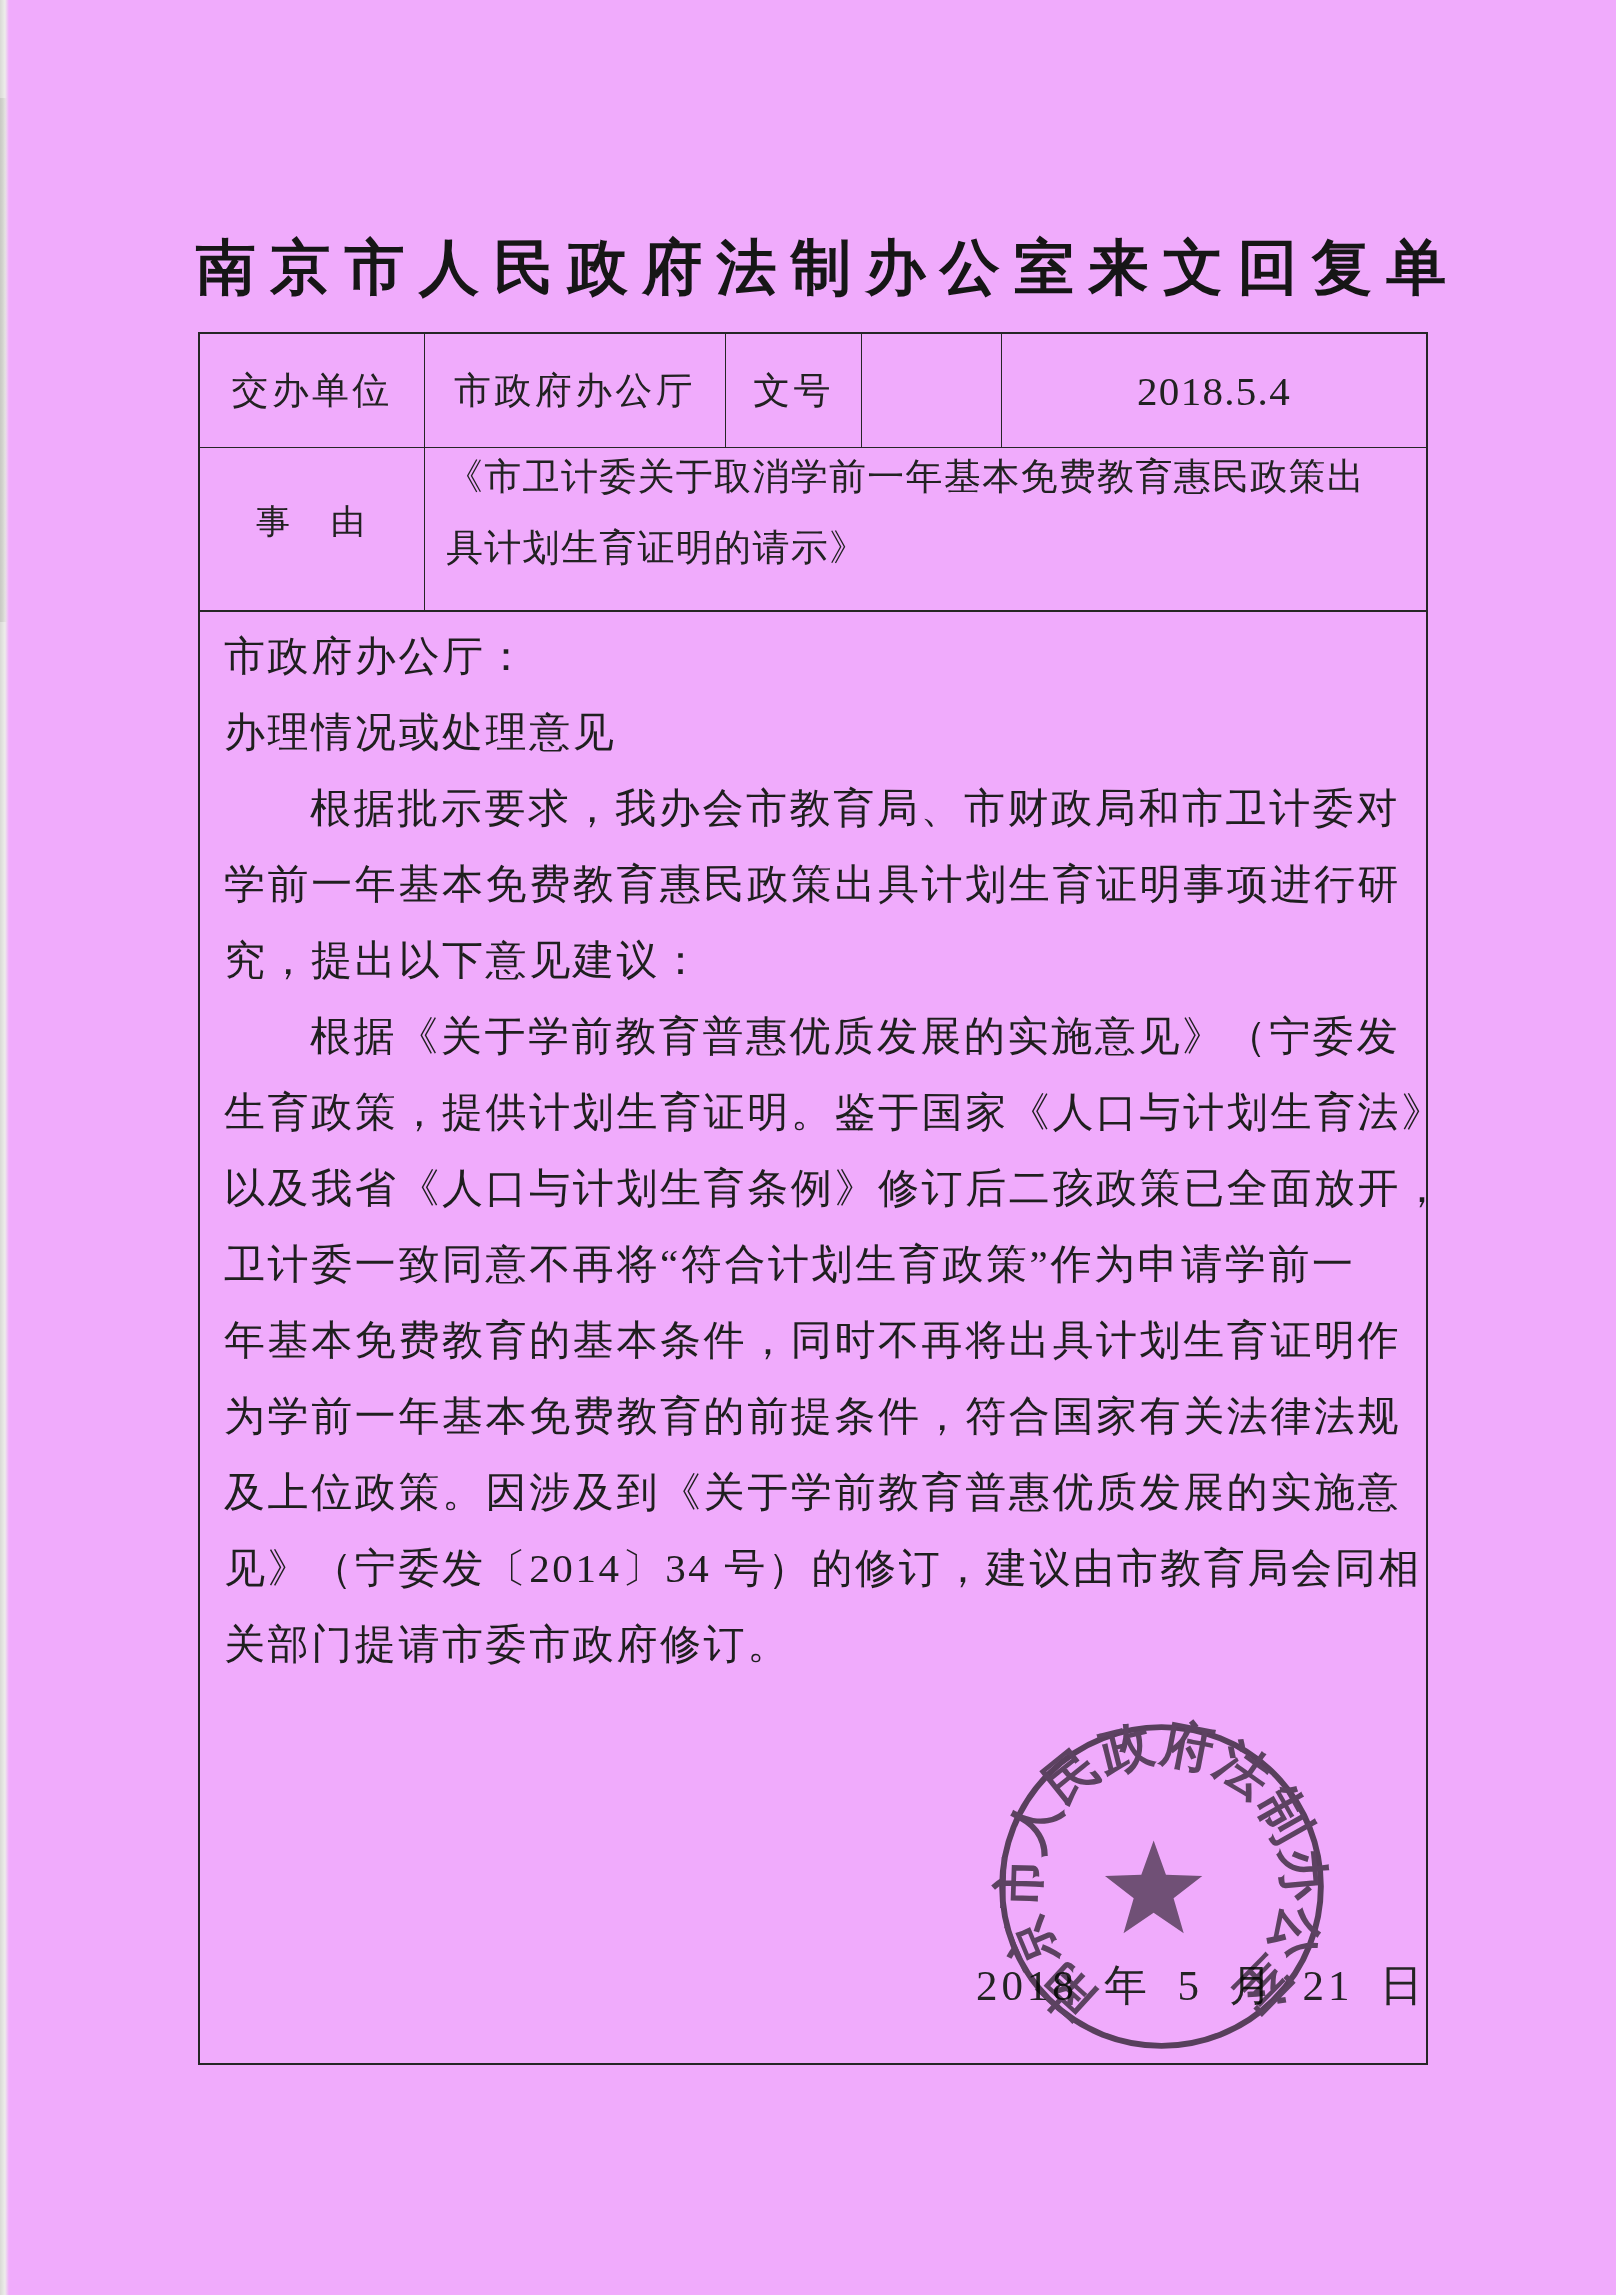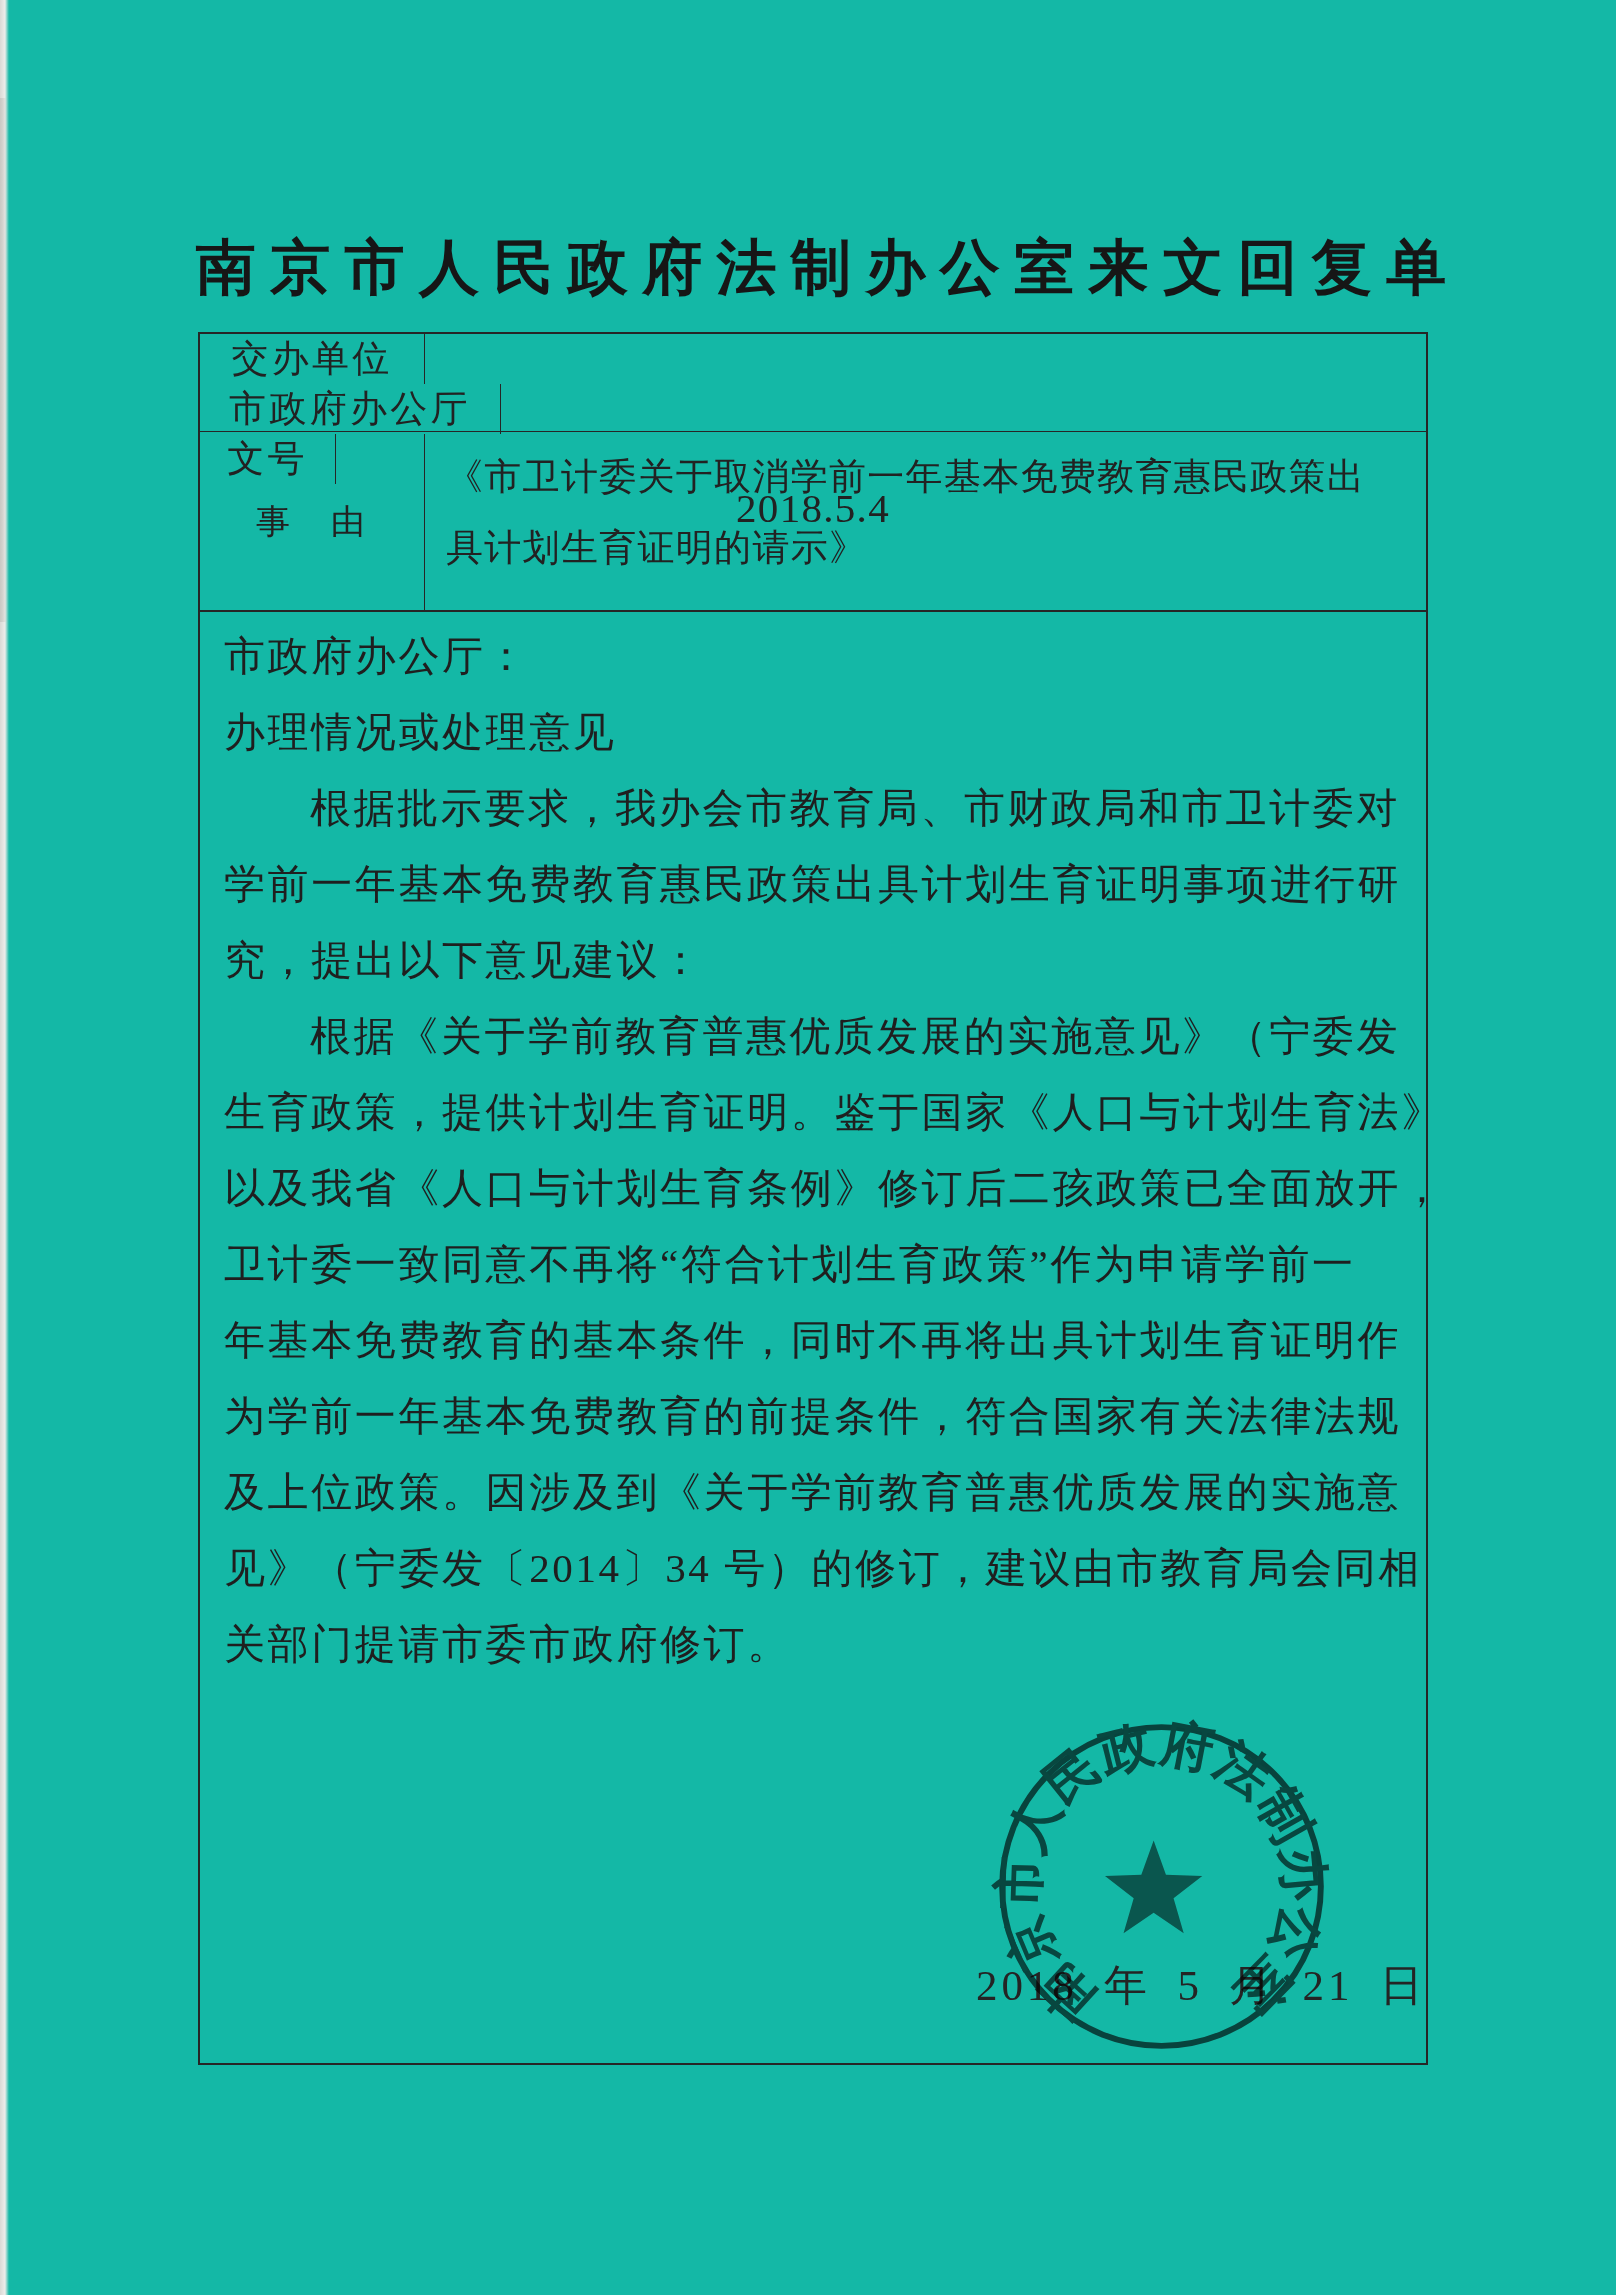--- a/index.html
+++ b/index.html
@@ -1,18 +1,18 @@
 <!DOCTYPE html>
 <html style="font-size:10.5px"><head>
 <meta charset="utf-8">
 <style>
   html,body { margin:0; padding:0; background:#ffffff; }
   #page {
     position:relative; width:1617px; height:2295px;
-    background:#14b8a6; overflow:hidden;
+    background:#f0abfc; overflow:hidden;
     font-family:"Liberation Serif","DejaVu Serif",serif;
     color:#1f1f1f;
   }
   
   .edge-band {
     position:absolute; left:0; top:0; width:9.2px; height:2295px;
     background:linear-gradient(90deg,#d9d9d5 0%, #ededea 55%, rgba(255,255,255,0) 100%);
   }
   .edge-band-dark {
     position:absolute; left:0; top:98px; width:6.6px; height:524px;
@@ -22,23 +22,23 @@
     position:absolute; left:0; top:228px; width:1617px;
     text-align:center; font-size:60px; font-weight:bold;
     letter-spacing:14.4px; color:#161616; margin-left:19.7px;
     white-space:nowrap;
   }
   .tbl {
     position:absolute; left:198px; top:332px; width:1230px; height:1733px;
     border:2px solid #262626; box-sizing:border-box;
   }
   .row1 {
-    position:absolute; left:0; top:0; width:100%; height:98px;
+    position:absolute; left:0; top:0; width:100%; height:114px;
     border-bottom:1.3px solid #262626; box-sizing:border-box;
-    display:flex; align-items:stretch;flex-direction:column;
+    display:flex; align-items:stretch;
   }
   .row2 {
     position:absolute; left:0; top:100px; width:100%; height:178px;
     border-bottom:2px solid #262626; box-sizing:border-box;
     display:flex; align-items:stretch;
   }
   .row3 {
     position:absolute; left:0; top:279px; right:0; bottom:0;
     padding:5.2px 22px 0 24px; box-sizing:border-box;
   }

